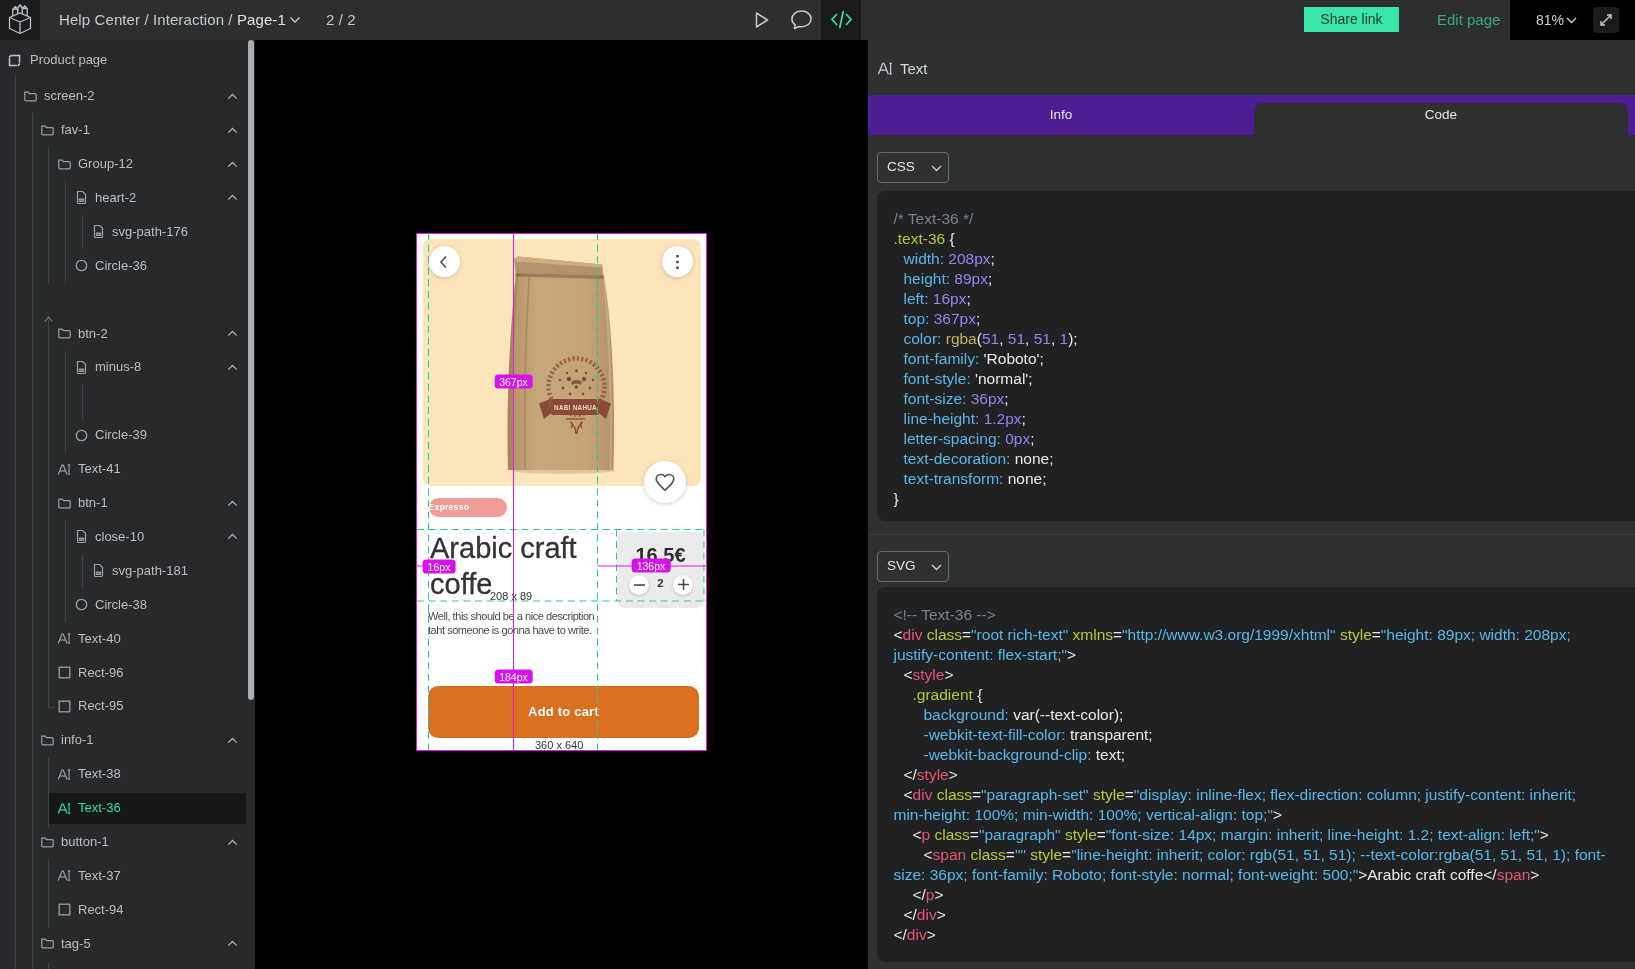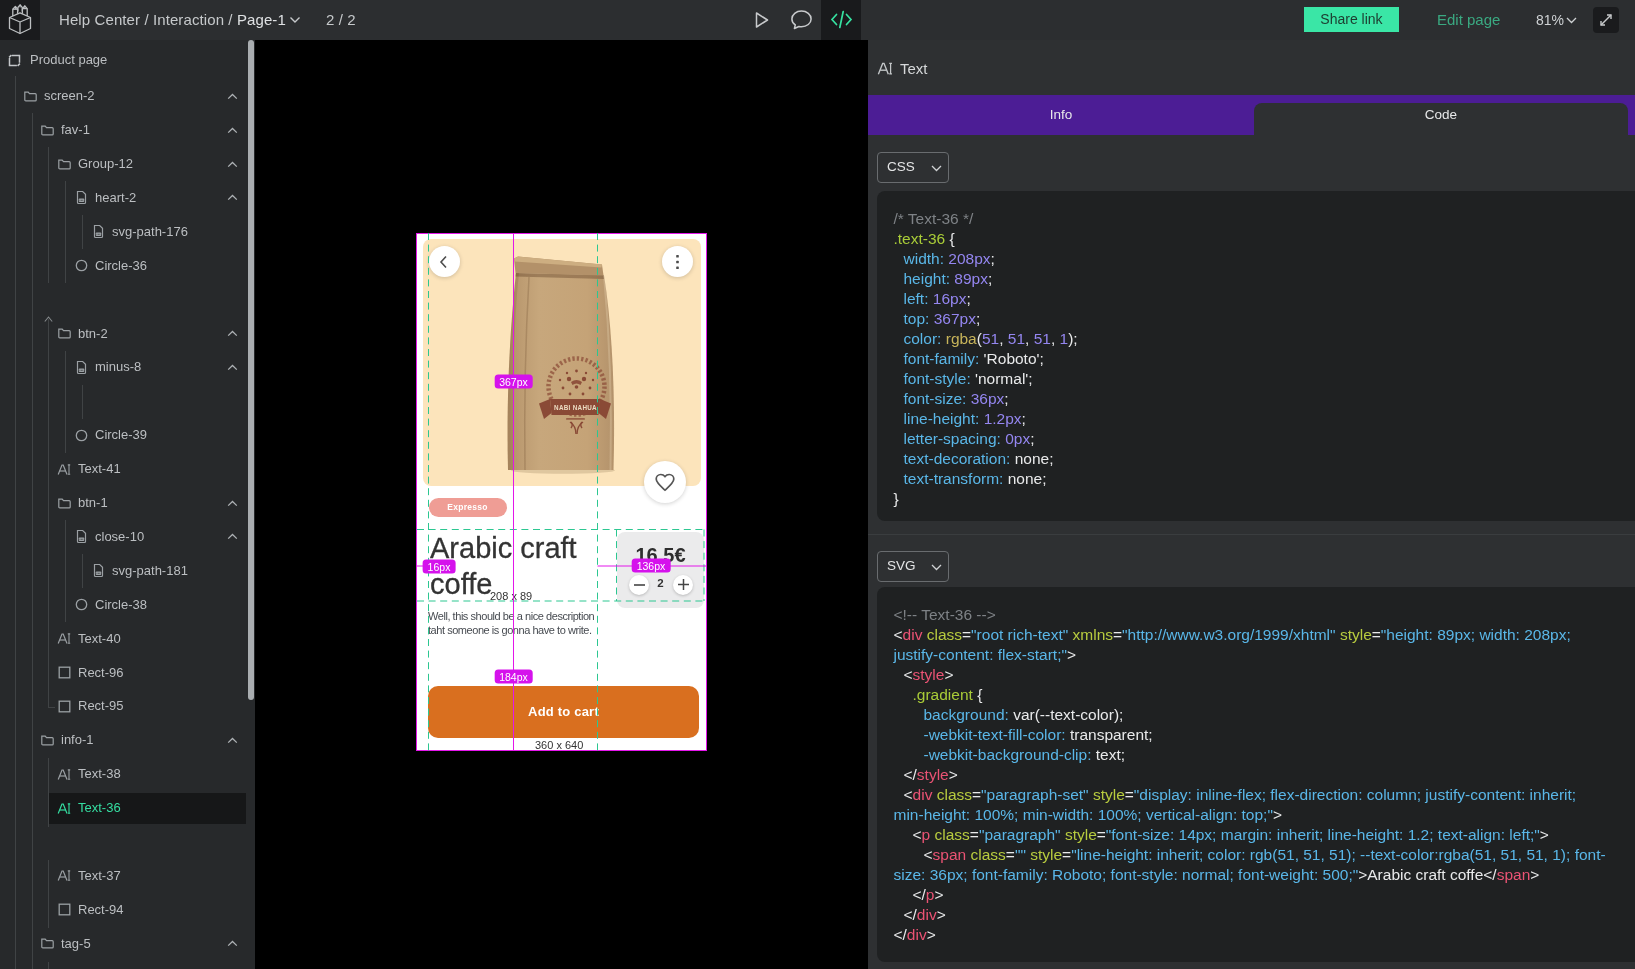--- a/index.html
+++ b/index.html
@@ -1,18 +1,18 @@
 <!DOCTYPE html>
 <html><head><meta charset="utf-8"><title>view</title><style>
 *{margin:0;padding:0;box-sizing:border-box}
 html,body{width:1635px;height:969px;overflow:hidden;background:#000;
   font-family:"Liberation Sans",sans-serif;-webkit-font-smoothing:antialiased}
 #app{position:relative;width:1635px;height:969px}
 
-#topbar{position:absolute;left:0;top:0;width:1635px;height:40px;background:#2c2e30}
+#topbar{position:absolute;left:0;top:0;width:1510px;height:40px;background:#2c2e30}
 #logo{position:absolute;left:0;top:0;width:40px;height:40px;background:#1a1b1d}
 .tbtxt{position:absolute;top:0;height:40px;line-height:40px;font-size:15px;color:#c6c9cb;letter-spacing:.1px}
 #codebtn{position:absolute;left:821px;top:0;width:40px;height:40px;background:#191a1c}
 #sharebtn{position:absolute;left:1304px;top:7px;width:95px;height:25px;border-radius:0;background:#3ae6a6;
   color:#1d3b2f;font-size:14px;font-weight:500;text-align:center;line-height:25px}
 #editpage{position:absolute;left:1437px;top:0;height:40px;line-height:40px;font-size:15px;color:#3aa981}
 #zoomtxt{position:absolute;left:1536px;top:0;height:40px;line-height:40px;font-size:14px;color:#cfd2d4}
 #fsbtn{position:absolute;left:1593px;top:7px;width:26px;height:26px;border-radius:4px;background:#1a1b1d}
 
 #sidebar{position:absolute;left:0;top:40px;width:255px;height:929px;background:#27292b;overflow:hidden}
@@ -23,21 +23,21 @@
 .caret{position:absolute;left:227px;top:50%;margin-top:-3.5px}
 .selbg{position:absolute;left:48px;top:1.5px;width:198px;height:31px;background:#161718}
 .guide{position:absolute;width:1px;background:#404345}
 
 #canvas{position:absolute;left:255px;top:40px;width:613px;height:929px;background:#000;overflow:hidden}
 
 #phone{position:absolute;left:161px;top:192.5px;width:291px;height:518.5px;background:#fff;border:1px solid #e316ea}
 #pimg{position:absolute;left:6px;top:5.5px;width:278px;height:247px;border-radius:8px;background:#fce4bb}
 .circ{position:absolute;border-radius:50%;background:#fff;box-shadow:0 1px 4px rgba(0,0,0,.18)}
 #tag{position:absolute;left:11.5px;top:264px;width:78px;height:19px;border-radius:9.5px;background:#ef9d95;
-  color:#fff;font-size:8.5px;font-weight:700;text-align:center;line-height:19px;letter-spacing:.3px}
+  color:#fff;font-size:8.5px;font-weight:700;line-height:19px;letter-spacing:.3px}
 #title{position:absolute;left:13px;top:296px;width:180px;font-size:29px;line-height:36px;color:#333;letter-spacing:0;-webkit-text-stroke:.3px #333}
 #pricebox{position:absolute;left:200px;top:298px;width:87px;height:76px;border-radius:8px;background:#ebebec}
 #price{position:absolute;left:0;top:12px;width:87px;text-align:center;font-size:20px;font-weight:700;color:#2e2e2e}
 #qty{position:absolute;left:0;top:45px;width:87px;text-align:center;font-size:11.5px;font-weight:700;color:#333}
 .step{position:absolute;top:341px;width:20px;height:20px;border-radius:50%;background:#fff;box-shadow:0 1px 3px rgba(0,0,0,.22)}
 #desc{position:absolute;left:11px;top:375px;font-size:11px;line-height:14.2px;color:#474b51;letter-spacing:-.45px}
 #cart{position:absolute;left:11px;top:452px;width:271px;height:52.5px;border-radius:10px;background:#d96f1f;
   color:#fff;font-size:13px;font-weight:700;text-align:center;line-height:52.5px;letter-spacing:.2px}
 .szlbl{position:absolute;font-size:11px;color:#333;white-space:nowrap}
 
@@ -285,20 +285,29 @@
           <use href="#i-text"></use>
         </svg>
         <span class="tlbl" style="left:78px">Text-38</span>
       </div>
 <div class="trow sel" style="top:751.1px">
         <div class="selbg"></div>
         <svg class="tic" style="left:57px;color:#35dfa2" width="15" height="15" viewBox="0 0 15 15">
           <use href="#i-text"></use>
         </svg>
         <span class="tlbl" color="" style="left:78px">Text-36</span>
+      </div>
+<div class="trow" style="top:785.0px">
+        <svg class="tic" style="left:40px;color:#9ba0a4" width="15" height="15" viewBox="0 0 15 15">
+          <use href="#i-folder"></use>
+        </svg>
+        <span class="tlbl" style="left:61px">button-1</span>
+        <svg class="caret" width="11" height="7" viewBox="0 0 11 7">
+          <path d="M1.2 5.6 L5.5 1.5 L9.8 5.6" fill="none" stroke="#aeb2b5" stroke-width="1.3"></path>
+        </svg>
       </div>
 <div class="trow" style="top:818.9px">
         <svg class="tic" style="left:57px;color:#9ba0a4" width="15" height="15" viewBox="0 0 15 15">
           <use href="#i-text"></use>
         </svg>
         <span class="tlbl" style="left:78px">Text-37</span>
       </div>
 <div class="trow" style="top:852.8px">
         <svg class="tic" style="left:57px;color:#9ba0a4" width="15" height="15" viewBox="0 0 15 15">
           <use href="#i-rect"></use>

